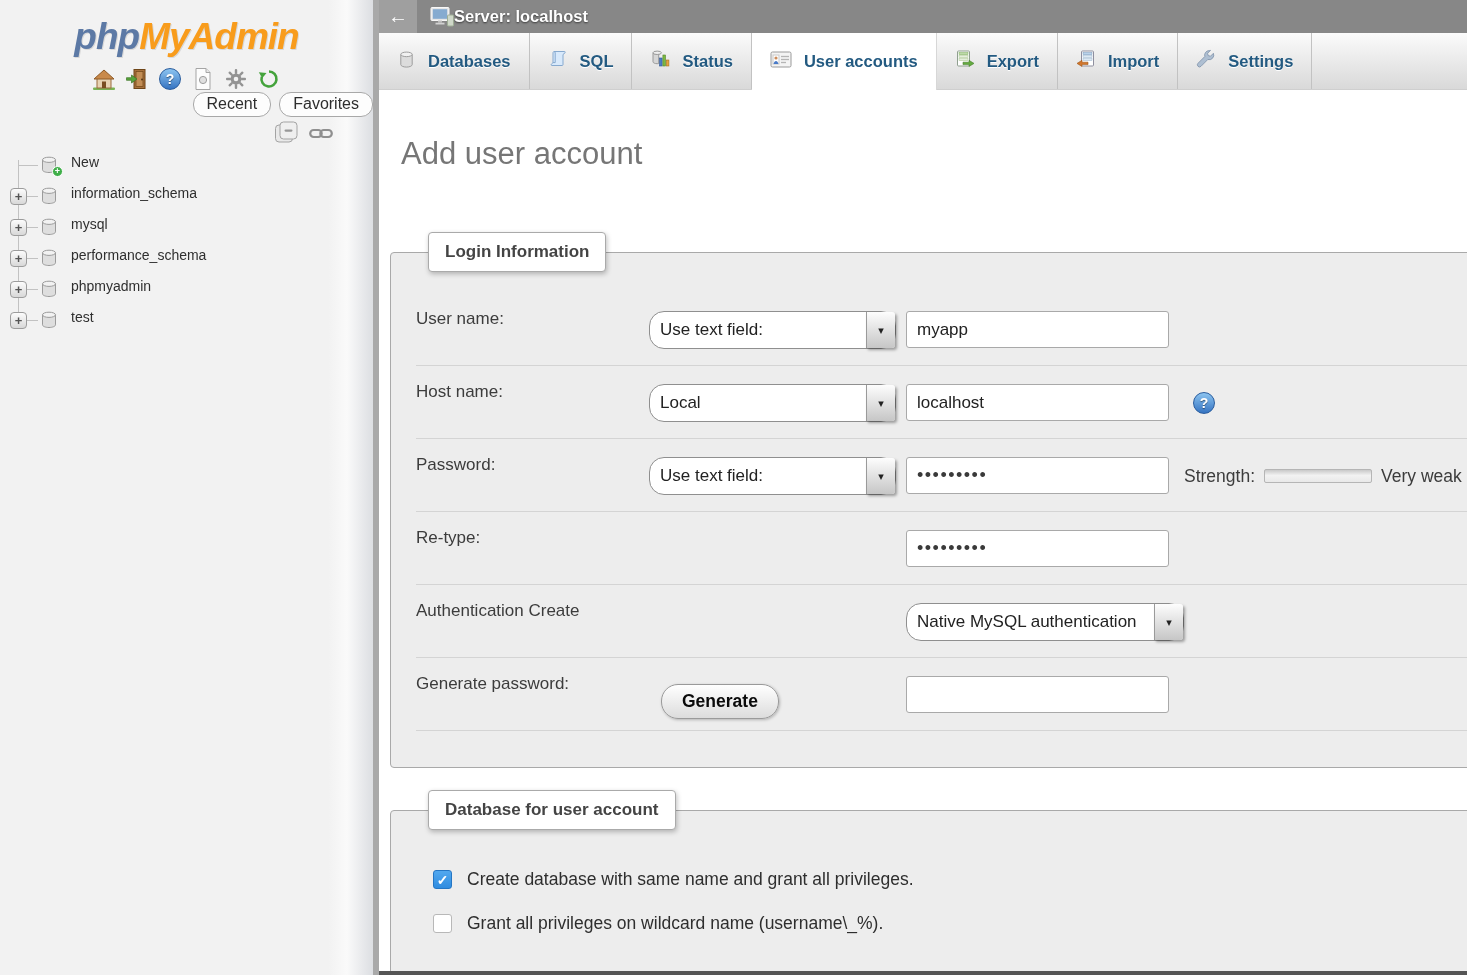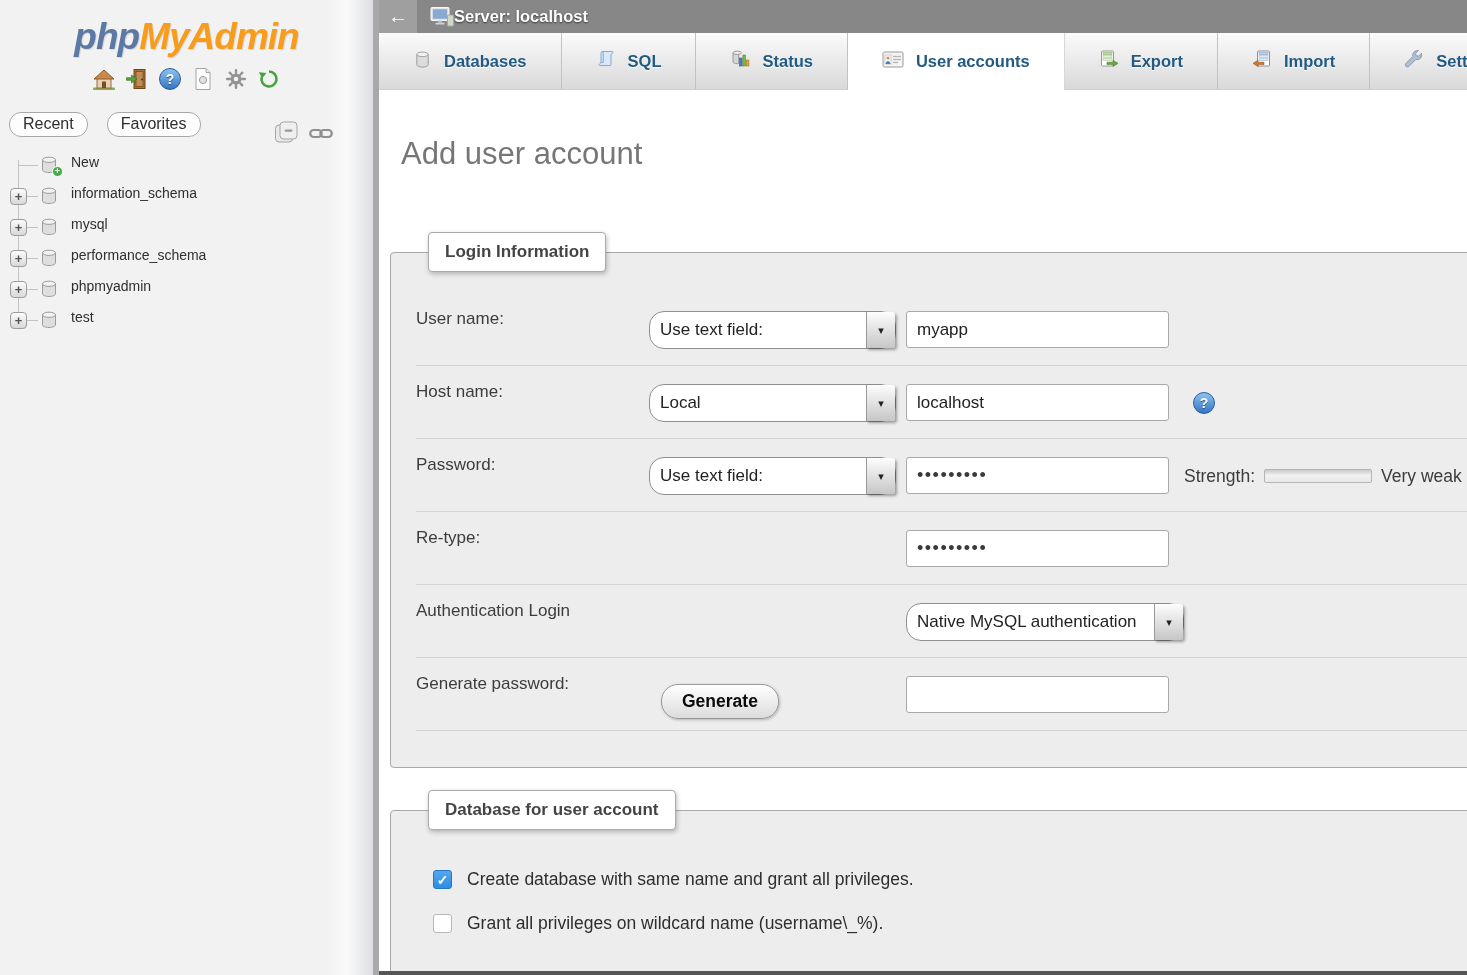--- a/index.html
+++ b/index.html
@@ -16,21 +16,21 @@
   .logo .php { color:#5c79a5; }
   .logo .myadmin { color:#f89c1c; }
 
   .side-icons { display:flex; justify-content:center; align-items:center; gap:7px; margin-top:8px; }
   .side-icons .sicon { width:26px; height:26px; display:flex; align-items:center; justify-content:center; cursor:pointer; }
   .circle-q { width:22px; height:22px; border-radius:50%;
               background:linear-gradient(#8cc4f0,#3674c2); border:1px solid #2a5d9e;
               color:#fff; font-size:14px; font-weight:bold; display:flex; align-items:center;
               justify-content:center; text-shadow:0 1px 1px rgba(0,0,0,.45); }
 
-  .side-btns { display:flex; gap:19px; margin:20px 0 0 9px; }
+  .side-btns { display:flex; gap:8px; margin:0 0 0 9px;justify-content:flex-end; }
   .pill-btn { padding:2px 13px 3px; border:1px solid #a8a8a8; border-radius:12px; background:#fdfdfd;
               font-size:16px; color:#2e2e2e; cursor:pointer; }
 
   .tree-controls { position:absolute; right:40px; top:120px; display:flex; align-items:center; gap:8px; }
   .tree-controls > span { cursor:pointer; }
 
   .tree { position:absolute; left:0; top:150px; right:0; }
   .tree-vline { position:absolute; left:18px; top:10px; width:1px; height:162px; background:#c2c2c2; }
   .tree-row { position:relative; height:31px; }
   .row-stub { position:absolute; left:27px; top:15px; width:11px; height:1px; background:#c2c2c2; }
@@ -50,21 +50,21 @@
 
   #titlebar { height:33px; background:#878787; display:flex; align-items:center; }
   .back-btn { width:38px; height:33px; background:#9f9f9f; color:#fff; font-size:20px;
               display:flex; align-items:center; justify-content:center; cursor:pointer; }
   .server-icon { margin-left:13px; display:flex; }
   .title-text { color:#fff; font-weight:bold; font-size:16.5px; 
                 text-shadow:0 1px 2px rgba(0,0,0,.6); }
 
   #tabbar { height:57px; background:linear-gradient(#fbfbfb,#d9d9d9); display:flex;
             border-bottom:1px solid #cfcfcf; }
-  .tab { display:flex; align-items:center; gap:12px; padding:0 34px;
+  .tab { display:flex; align-items:center; gap:12px; padding:0 18px;
          border-right:1px solid #c2c2c2; cursor:pointer; }
   .tab.active { background:#fff; margin-bottom:-1px; border-right:1px solid #d7d7d7; }
   .tab-label { font-weight:bold; font-size:16.5px; color:#235a81; text-shadow:0 1px 0 #fff; white-space:nowrap; }
 
   #content { position:relative; height:885px; overflow:hidden; background:#fff; }
   h1.page-title { margin:46px 0 0 22px; font-size:31px; color:#767676; font-weight:normal; }
 
   .pma-fieldset { position:relative; margin:80px -20px 0 11px; background:#ededed;
                   border:1px solid #a9a9a9; border-radius:4px; padding:40px 0 36px; }
   .pma-fieldset.second { margin-top:42px; padding:58px 0 120px; }
@@ -422,21 +422,21 @@
 
       <div class="form-row">
         <div class="row-label">Re-type:</div>
         <div class="spacer-a"></div>
         <div class="slot-b">
           <input class="text-input pw" type="text" value="•••••••••" style="">
         </div>
       </div>
 
       <div class="form-row">
-        <div class="row-label">Authentication Login</div>
+        <div class="row-label">Authentication Create</div>
         <div class="spacer-a"></div>
         <div class="slot-b">
           <div class="pma-select wide">
             <span class="sel-text">Native MySQL authentication</span>
             <span class="sel-arrow">▾</span>
           </div>
         </div>
       </div>
 
       <div class="form-row">

